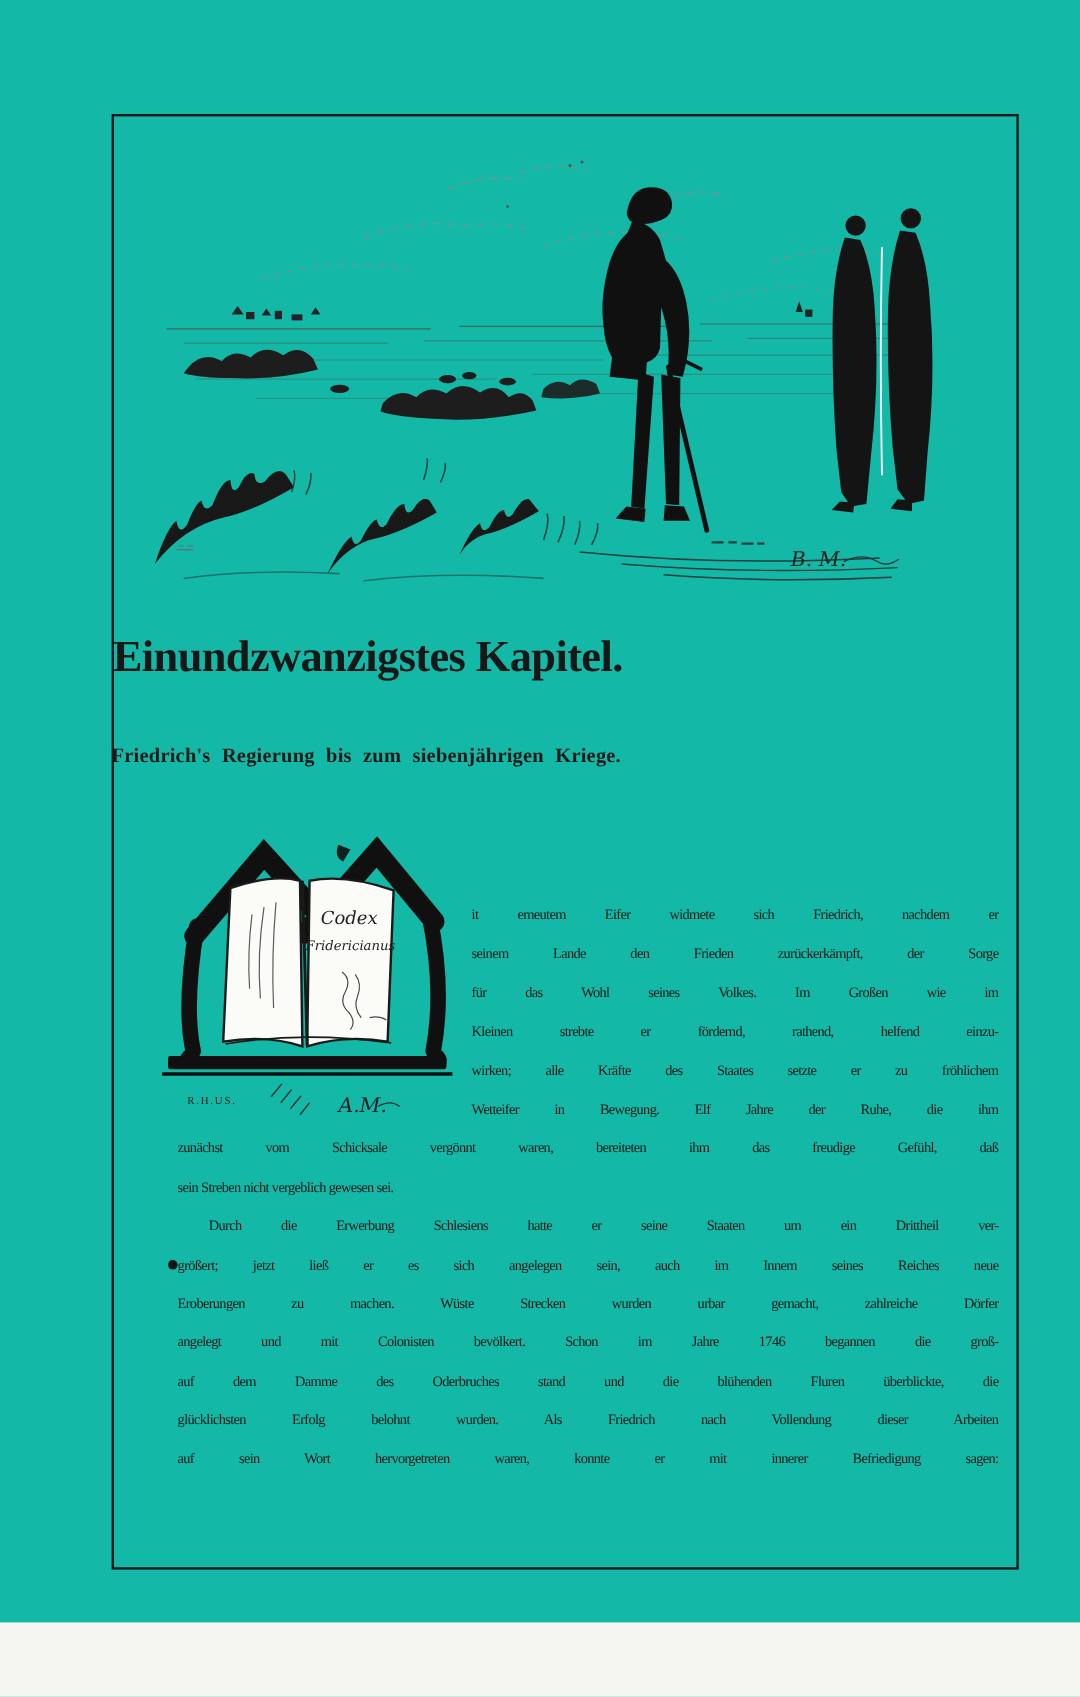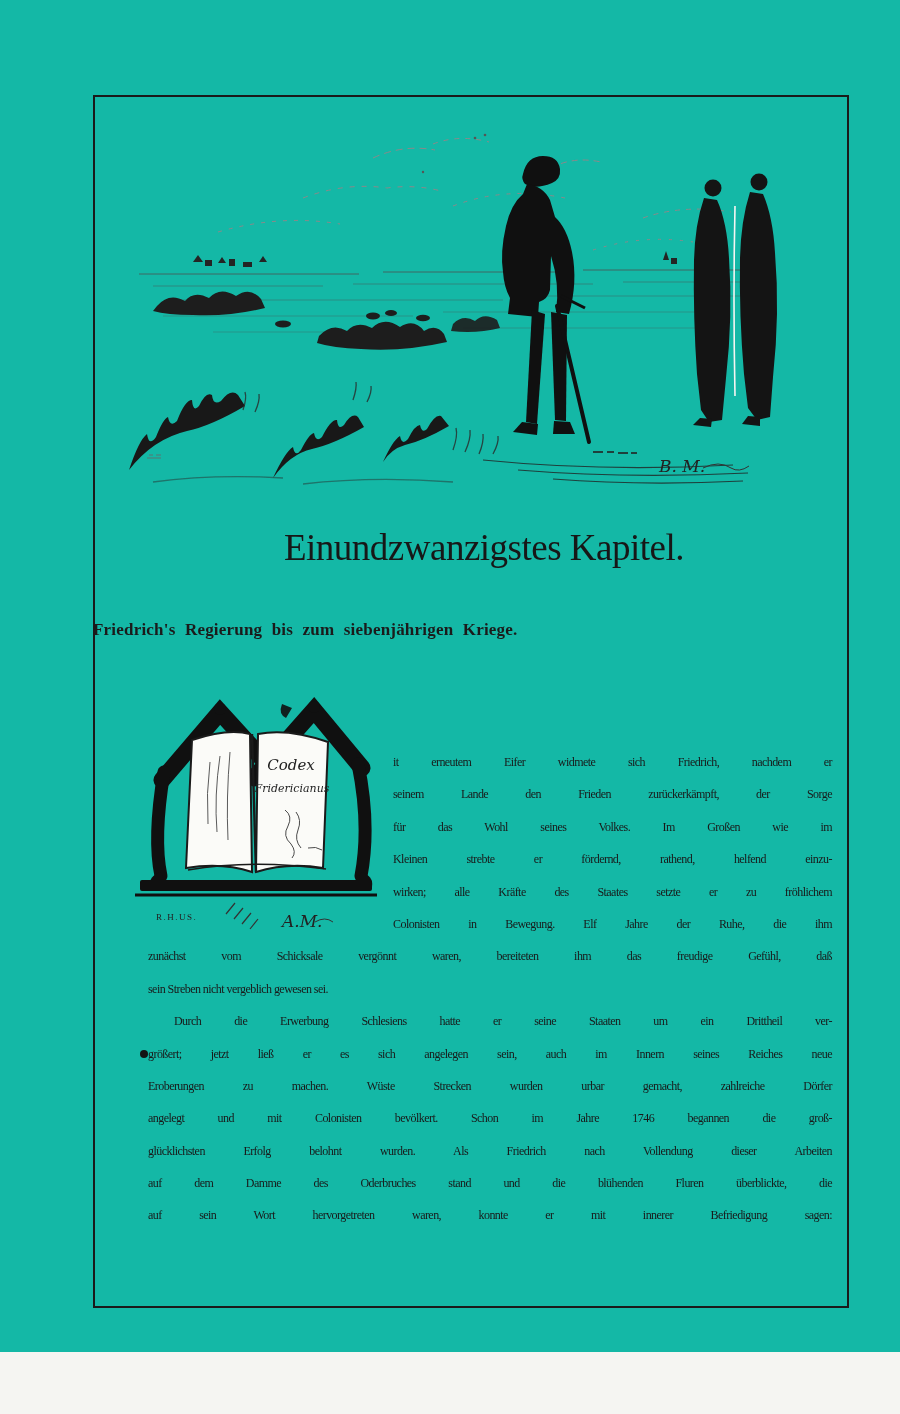--- a/index.html
+++ b/index.html
@@ -22,24 +22,24 @@
     border:2px solid #1a1a1a;
     box-sizing:border-box;
   }
   .vignette{
     position:absolute;
     left:123px;top:110px;
     width:672px;height:378px;
   }
   .chapter-heading{
     position:absolute;
-    left:105px;top:526px;width:758px;
-    text-align:center;
+    left:94px;top:526px;width:758px;
+    text-align:left;
     font-size:37px;
-    font-weight:400;
+    font-weight:700;
     letter-spacing:-0.5px;
     color:#171717;
   }
   .chapter-subtitle{
     position:absolute;
     left:93px;top:620px;width:758px;
     font-size:17px;
     font-weight:700;
     word-spacing:5px;
     letter-spacing:0.2px;
@@ -229,25 +229,25 @@
       <path d="M185,240 q10,-6 18,0" stroke="#333" stroke-width="1" fill="none"></path>
     </svg>
   </div>
 
   <div class="body-text">
     <div class="line short">it erneutem Eifer widmete sich Friedrich, nachdem er</div>
     <div class="line short">seinem Lande den Frieden zurückerkämpft, der Sorge</div>
     <div class="line short">für das Wohl seines Volkes. Im Großen wie im</div>
     <div class="line short">Kleinen strebte er fördernd, rathend, helfend einzu-</div>
     <div class="line short">wirken; alle Kräfte des Staates setzte er zu fröhlichem</div>
-    <div class="line short">Colonisten in Bewegung. Elf Jahre der Ruhe, die ihm</div>
+    <div class="line short">Wetteifer in Bewegung. Elf Jahre der Ruhe, die ihm</div>
     <div class="line">zunächst vom Schicksale vergönnt waren, bereiteten ihm das freudige Gefühl, daß</div>
     <div class="line end">sein Streben nicht vergeblich gewesen sei.</div>
     <div class="line indent">Durch die Erwerbung Schlesiens hatte er seine Staaten um ein Drittheil ver-</div>
     <div class="line"><span class="ink-spot"></span><span>größert; jetzt ließ er es sich angelegen sein, auch im Innern seines Reiches neue</span></div>
     <div class="line">Eroberungen zu machen. Wüste Strecken wurden urbar gemacht, zahlreiche Dörfer</div>
     <div class="line">angelegt und mit Colonisten bevölkert. Schon im Jahre 1746 begannen die groß-</div>
+    <div class="line">auf dem Damme des Oderbruches stand und die blühenden Fluren überblickte, die</div>
     <div class="line">glücklichsten Erfolg belohnt wurden. Als Friedrich nach Vollendung dieser Arbeiten</div>
-    <div class="line">auf dem Damme des Oderbruches stand und die blühenden Fluren überblickte, die</div>
     <div class="line">auf sein Wort hervorgetreten waren, konnte er mit innerer Befriedigung sagen:</div>
   </div>
 
 </div>
 
 </body></html>

